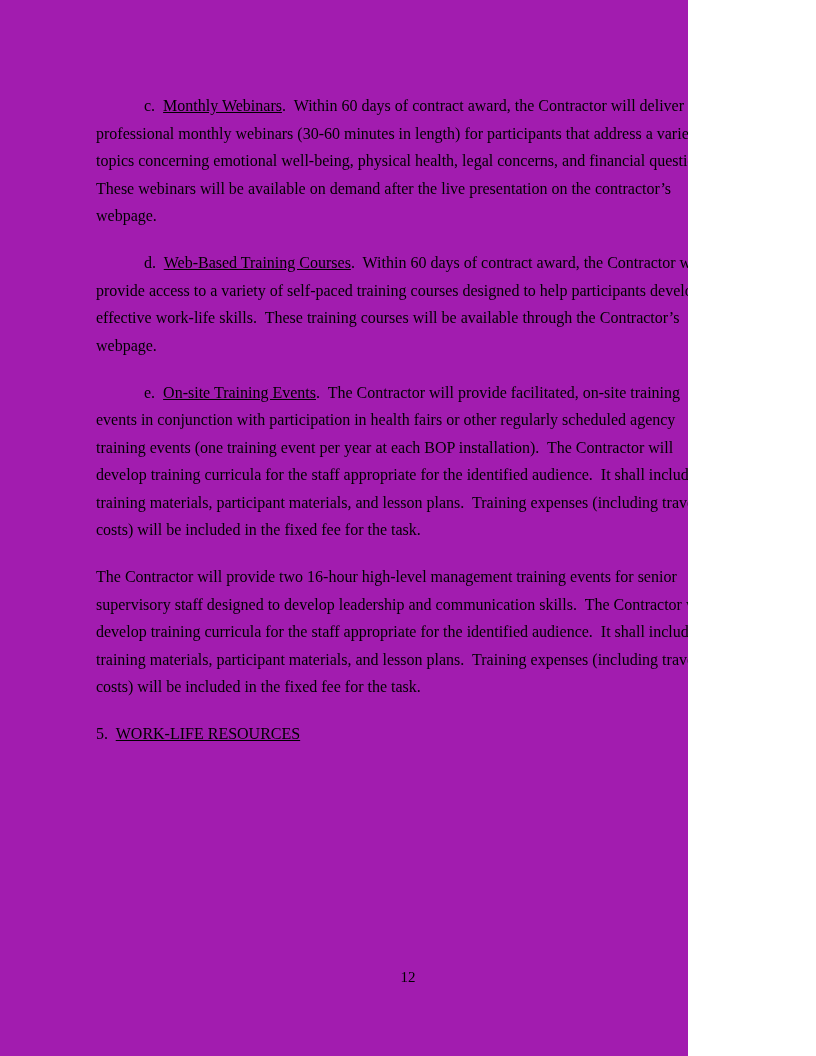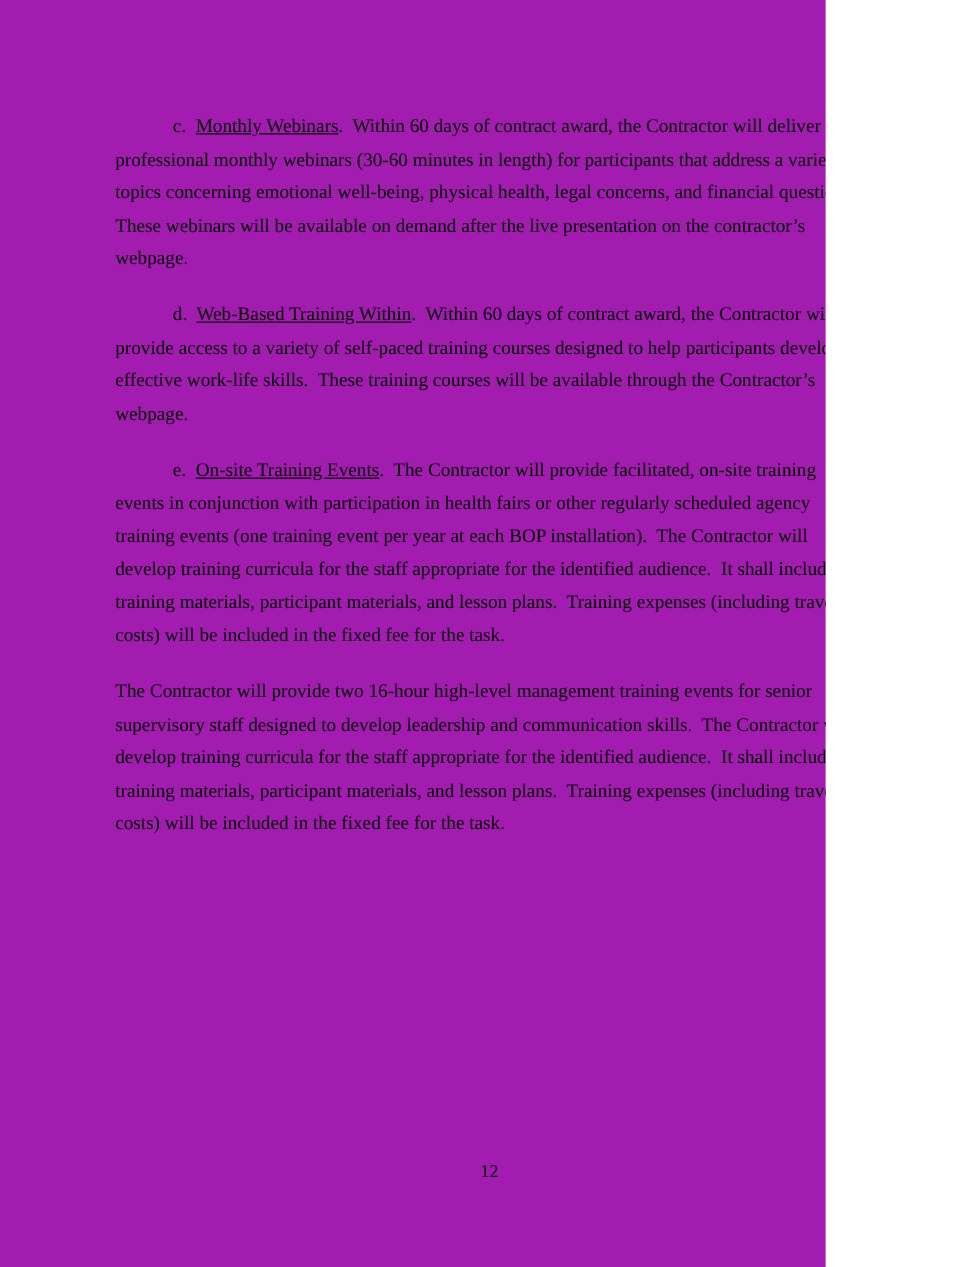--- a/index.html
+++ b/index.html
@@ -48,26 +48,27 @@
   }
 </style>
 </head>
 <body>
 
 <div class="page">
   <div class="content">
 
     <p class="para indent"><span>c.  </span><span class="u">Monthly Webinars</span><span>.  Within 60 days of contract award, the Contractor will deliver professional monthly webinars (30-60 minutes in length) for participants that address a variety of topics concerning emotional well-being, physical health, legal concerns, and financial questions.  These webinars will be available on demand after the live presentation on the contractor’s webpage.</span></p>
 
-    <p class="para indent"><span>d.  </span><span class="u">Web-Based Training Within</span><span>.  Within 60 days of contract award, the Contractor will provide access to a variety of self-paced training courses designed to help participants develop effective work-life skills.  These training courses will be available through the Contractor’s webpage.</span></p>
+    <p class="para indent"><span>d.  </span><span class="u">Web-Based Training Courses</span><span>.  Within 60 days of contract award, the Contractor will provide access to a variety of self-paced training courses designed to help participants develop effective work-life skills.  These training courses will be available through the Contractor’s webpage.</span></p>
 
     <p class="para indent"><span>e.  </span><span class="u">On-site Training Events</span><span>.  The Contractor will provide facilitated, on-site training events in conjunction with participation in health fairs or other regularly scheduled agency training events (one training event per year at each BOP installation).  The Contractor will develop training curricula for the staff appropriate for the identified audience.  It shall include all training materials, participant materials, and lesson plans.  Training expenses (including travel costs) will be included in the fixed fee for the task.</span></p>
 
     <p class="para"><span>The Contractor will provide two 16-hour high-level management training events for senior supervisory staff designed to develop leadership and communication skills.  The Contractor will develop training curricula for the staff appropriate for the identified audience.  It shall include all training materials, participant materials, and lesson plans.  Training expenses (including travel costs) will be included in the fixed fee for the task.</span></p>
 
+    <p class="para"><span>5.  </span><span class="u">WORK-LIFE RESOURCES</span></p>
 
 
 
   </div>
 
   <div class="footer">
     <span>12</span>
   </div>
 </div>
 

